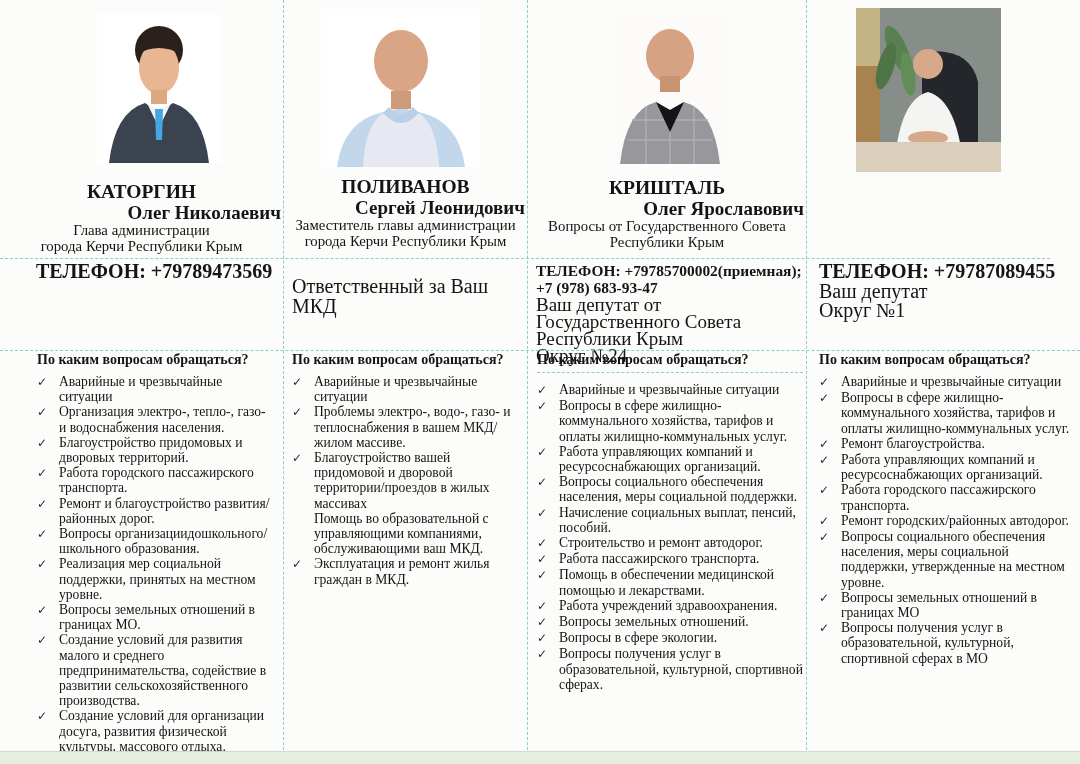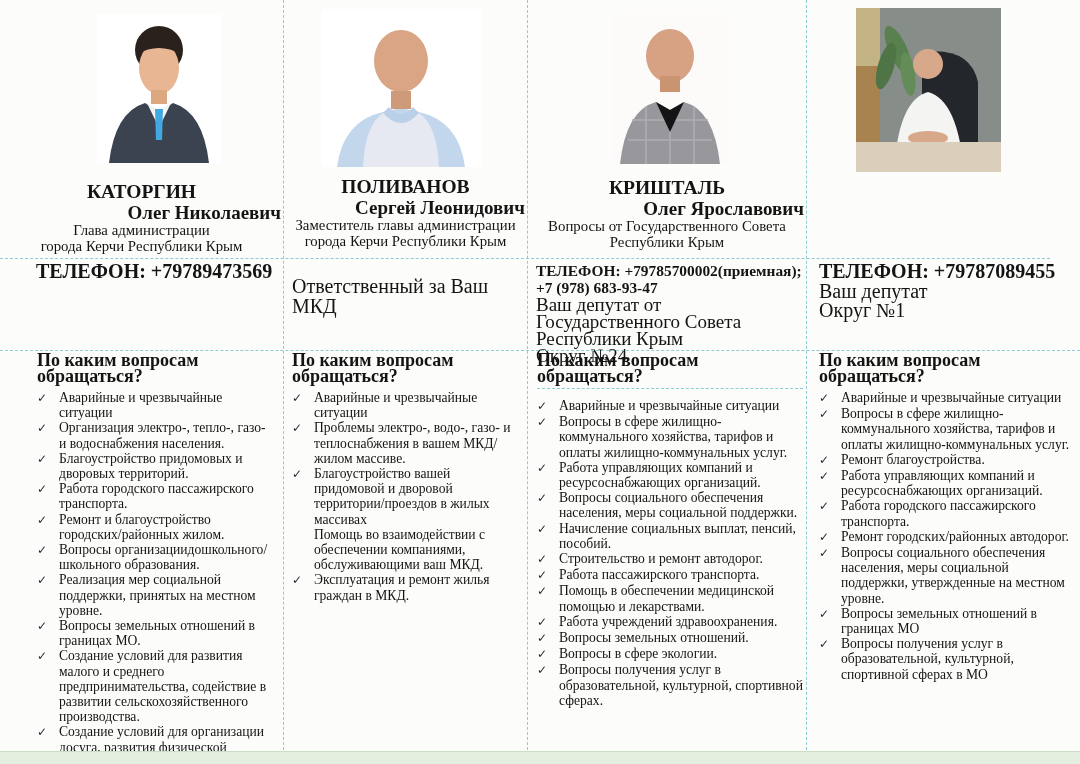--- a/index.html
+++ b/index.html
@@ -45,21 +45,21 @@
   .phone-line.bold{font-weight:bold;font-size:20px;}
   .phone-line.gap{margin-top:15px;}
   .c2 .phone-line{font-size:19px;line-height:17px;}
   .c2 .phone-line.bold{font-size:15.4px;}
 
   .questions{position:absolute;top:352px;z-index:2;}
   .c0 .questions{left:37px;right:8px;}
   .c1 .questions{left:8px;right:12px;}
   .c2 .questions{left:9px;right:3px;}
   .c3 .questions{left:12px;right:6px;}
-  .q-header{font-weight:bold;font-size:18px;line-height:16px;margin-bottom:6px;}
+  .q-header{font-weight:bold;font-size:14px;line-height:16px;margin-bottom:6px;}
   .c2 .q-header{border-bottom:1px dashed #8cccd6;padding-bottom:4px;margin-bottom:9px;}
   .q-row{display:flex;font-size:13.6px;line-height:15.2px;}
   .chk{width:22px;flex:none;font-family:"DejaVu Sans",sans-serif;font-size:12px;color:#1b2530;padding-top:1px;}
   .txt{flex:1;}
 
   .footer-strip{
     position:absolute;left:0;top:751px;width:1080px;height:13px;
     background:#e4efe0;border-top:1px solid #ccdcc7;z-index:4;
   }
 </style>
@@ -105,21 +105,21 @@
             <div class="q-row">
               <span class="chk">✓</span>
               <span class="txt">Благоустройство придомовых и дворовых территорий.</span>
             </div>
             <div class="q-row">
               <span class="chk">✓</span>
               <span class="txt">Работа городского пассажирского транспорта.</span>
             </div>
             <div class="q-row">
               <span class="chk">✓</span>
-              <span class="txt">Ремонт и благоустройство городских/районных жилом.</span>
+              <span class="txt">Ремонт и благоустройство развития/районных дорог.</span>
             </div>
             <div class="q-row">
               <span class="chk">✓</span>
               <span class="txt">Вопросы организациидошкольного/школьного образования.</span>
             </div>
             <div class="q-row">
               <span class="chk">✓</span>
               <span class="txt">Реализация мер социальной поддержки, принятых на местном уровне.</span>
             </div>
             <div class="q-row">
@@ -168,21 +168,21 @@
             <div class="q-row">
               <span class="chk">✓</span>
               <span class="txt">Проблемы электро-, водо-, газо- и теплоснабжения в вашем МКД/жилом массиве.</span>
             </div>
             <div class="q-row">
               <span class="chk">✓</span>
               <span class="txt">Благоустройство вашей придомовой и дворовой территории/проездов в жилых массивах</span>
             </div>
             <div class="q-row">
               <span class="chk"></span>
-              <span class="txt">Помощь во взаимодействии с обеспечении компаниями, обслуживающими ваш МКД.</span>
+              <span class="txt">Помощь во образовательной с управляющими компаниями, обслуживающими ваш МКД.</span>
             </div>
             <div class="q-row">
               <span class="chk">✓</span>
               <span class="txt">Эксплуатация и ремонт жилья граждан в МКД.</span>
             </div>
           </div>
       </div>
     </div>
 
     <div class="col c2">

